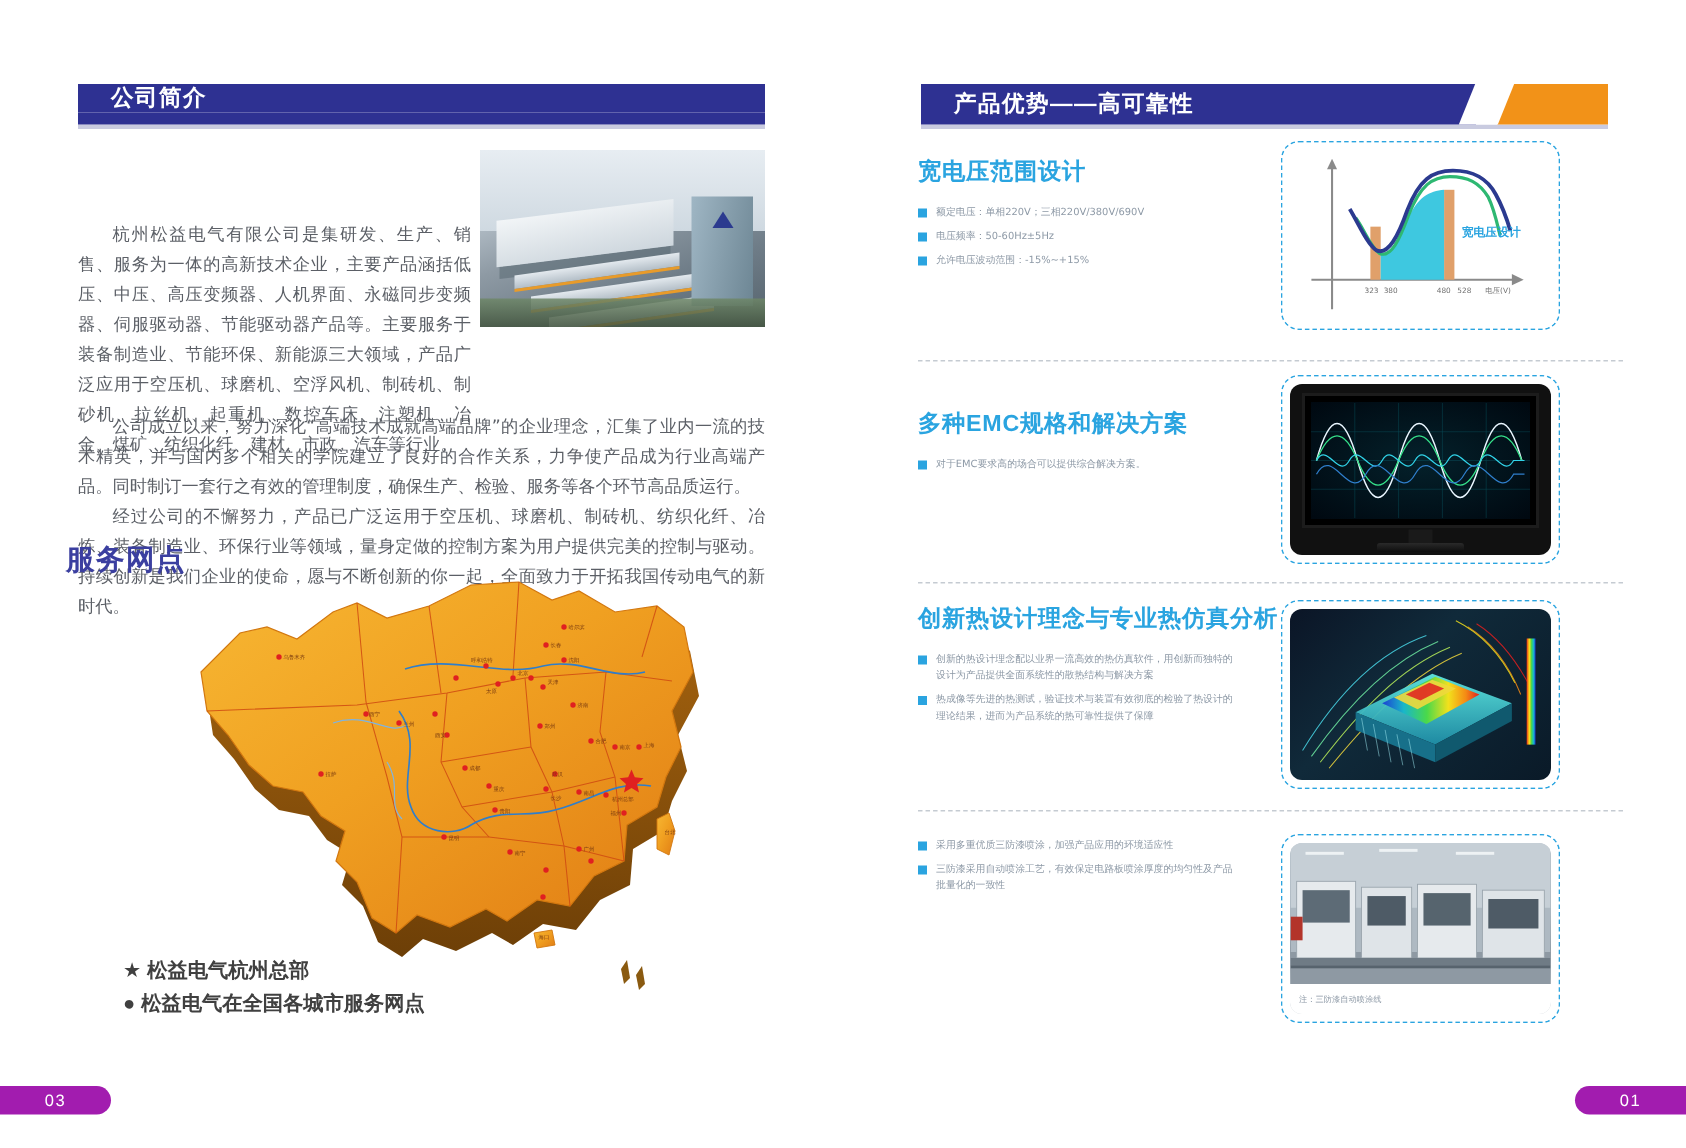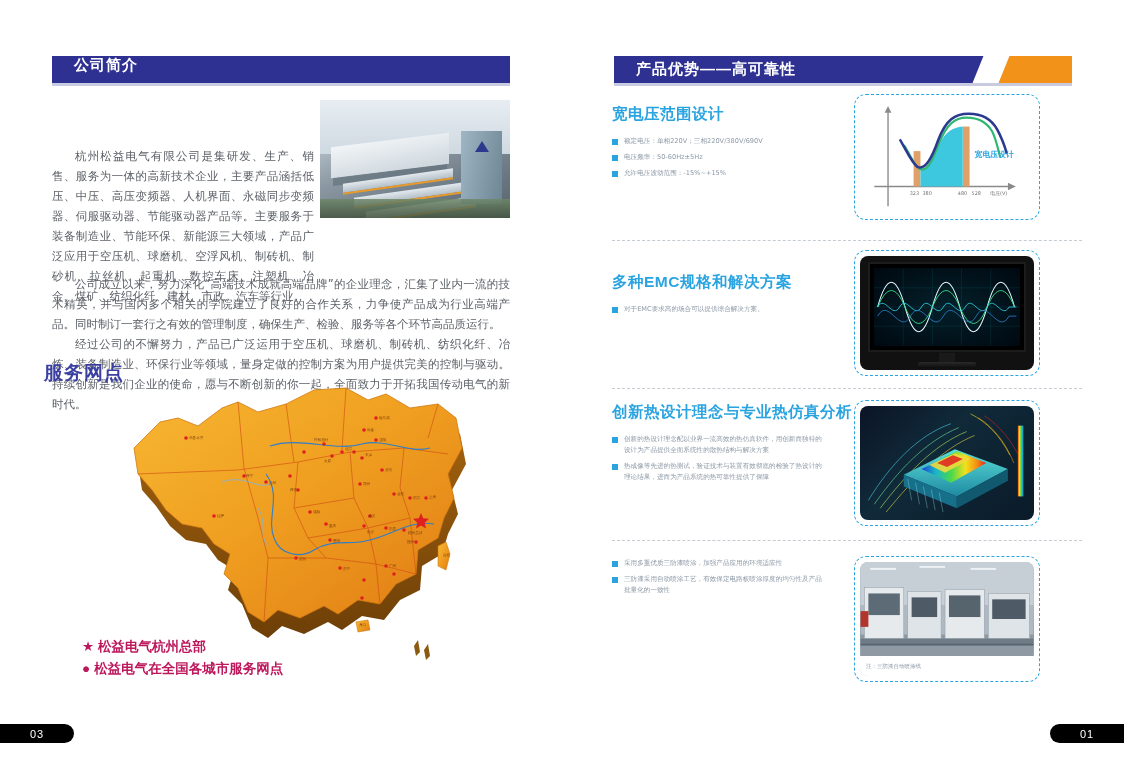--- a/index.html
+++ b/index.html
@@ -85,21 +85,21 @@
   #service-heading {
     position:absolute; left:44px; top:360px;
     color:#3b3fa0; font-size:19px; font-weight:bold; letter-spacing:1px;
   }
 
   
   #china-map { position:absolute; left:118px; top:378px; width:370px; height:300px; }
   #china-map svg { width:100%; height:100%; display:block; }
   .city-label { font-size:3.6px; fill:#7a3b10; font-family:"DejaVu Sans",sans-serif; }
 
-  .map-legend { position:absolute; left:82px; font-size:13.5px; color:#be185d; font-weight:bold; }
+  .map-legend { position:absolute; left:82px; font-size:13.5px; color:#404040; font-weight:bold; }
   #legend-hq { top:638px; }
   #legend-net { top:660px; }
   .legend-mark { display:inline-block; margin-right:4px; }
 
   
   #right-page { position:absolute; left:562px; top:0; width:562px; height:765px; }
   .hdr-right { left:52px; top:56px; width:458px; }
 
   .feature { position:absolute; left:50px; width:470px; }
   .feature .ftitle {
@@ -150,21 +150,21 @@
   #photoline { position:absolute; inset:0;
     background:linear-gradient(180deg,#b9c3cb 0%,#aab6bf 42%,#8d99a3 62%,#c9d0d6 100%); }
   .caption-bar {
     position:absolute; left:0; right:0; bottom:0; height:20px; background:#fff;
     display:flex; align-items:center; padding-left:6px;
   }
   .caption-bar span { font-size:5.5px; color:#8d99a6; font-family:"DejaVu Sans",sans-serif;}
 
   
   .pagetab {
-    position:absolute; bottom:22px; height:19px; background:#000000;
+    position:absolute; bottom:22px; height:19px; background:#a21caf;
     display:flex; align-items:center; color:#fff; font-size:11px; letter-spacing:1px;
   }
   #page-left { left:0; width:74px; border-radius:0 10px 10px 0; justify-content:center; }
   #page-right { right:0; width:74px; border-radius:10px 0 0 10px; justify-content:center; }
 </style>
 </head>
 <body>
 
 <div class="spread">
 

